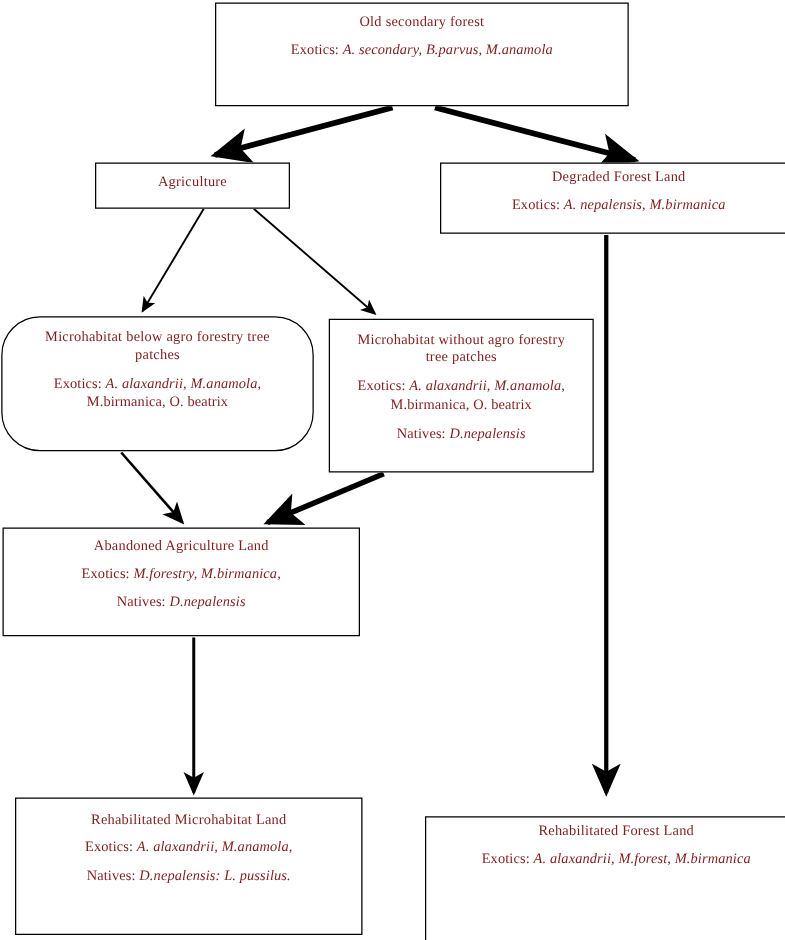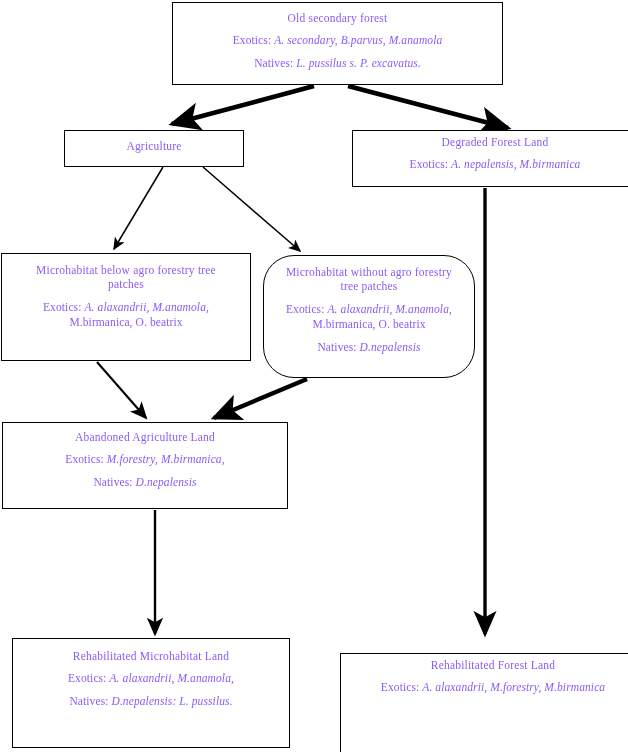--- a/index.html
+++ b/index.html
@@ -14,21 +14,21 @@
     background: #ffffff;
     font-family: "Liberation Serif", "DejaVu Serif", serif;
     overflow: hidden;
   }
   .node {
     position: absolute;
     box-sizing: border-box;
     border: 1px solid #000000;
     background: #ffffff;
     text-align: center;
-    color: #8b5cf6;
+    color: #7f1d1d;
     z-index: 2;
   }
   .node .title {
     font-size: 11.5px;
     line-height: 1.25;
     letter-spacing: 0.2px;
   }
   .node .line {
     font-size: 11.5px;
     line-height: 1.3;
@@ -42,24 +42,24 @@
     left: 0;
     top: 0;
     width: 628px;
     height: 752px;
     z-index: 1;
     pointer-events: none;
   }
 
   
   #n-old-secondary-forest { left: 172px; top: 2px; width: 331px; height: 83px; padding-top: 8px; }
-  #n-agriculture         { left: 64px;  top: 130px; width: 180px; height: 37px; padding-top: 8px; }
+  #n-agriculture         { left: 76px;  top: 130px; width: 156px; height: 37px; padding-top: 8px; }
   #n-degraded-forest     { left: 352px; top: 130px; width: 286px; height: 57px; padding-top: 4px; }
-  #n-micro-below         { left: 1px;   top: 253px; width: 250px; height: 108px; padding-top: 9px; }
-  #n-micro-without       { left: 263px; top: 255px; width: 212px; height: 123px; padding-top: 9px; border-radius: 31px; }
+  #n-micro-below         { left: 1px;   top: 253px; width: 250px; height: 108px; padding-top: 9px; border-radius: 31px; }
+  #n-micro-without       { left: 263px; top: 255px; width: 212px; height: 123px; padding-top: 9px; }
   #n-abandoned-ag        { left: 2px;   top: 422px; width: 286px; height: 87px; padding-top: 7px; }
   #n-rehab-ag            { left: 12px;  top: 638px; width: 278px; height: 110px; padding-top: 10px; }
   #n-rehab-forest        { left: 340px; top: 638px; width: 306px; height: 110px; padding-top: 4px; margin-top: 15px; }
 
   .gap-sm { height: 8px; }
 </style>
 </head>
 <body>
 
 <div id="canvas">
@@ -95,24 +95,20 @@
   </svg>
 
   <div class="node" id="n-old-secondary-forest">
     <div class="title">Old secondary forest</div>
     <div class="gap-sm"></div>
     <div class="line">
       <span>Exotics:</span>
       <span class="sci">A. secondary, B.parvus, M.anamola</span>
     </div>
     <div class="gap-sm"></div>
-    <div class="line">
-      <span>Natives:</span>
-      <span class="sci">L. pussilus s. P. excavatus.</span>
-    </div>
   </div>
 
   <div class="node" id="n-agriculture">
     <div class="title">Agriculture</div>
   </div>
 
   <div class="node" id="n-degraded-forest">
     <div class="title">Degraded Forest Land</div>
     <div class="gap-sm"></div>
     <div class="line">
@@ -172,17 +168,17 @@
       <span>Natives:</span>
       <span class="sci">D.nepalensis: L. pussilus.</span>
     </div>
   </div>
 
   <div class="node" id="n-rehab-forest">
     <div class="title">Rehabilitated Forest Land</div>
     <div class="gap-sm"></div>
     <div class="line">
       <span>Exotics:</span>
-      <span class="sci">A. alaxandrii, M.forestry, M.birmanica</span>
+      <span class="sci">A. alaxandrii, M.forest, M.birmanica</span>
     </div>
   </div>
 
 </div>
 
 </body></html>

